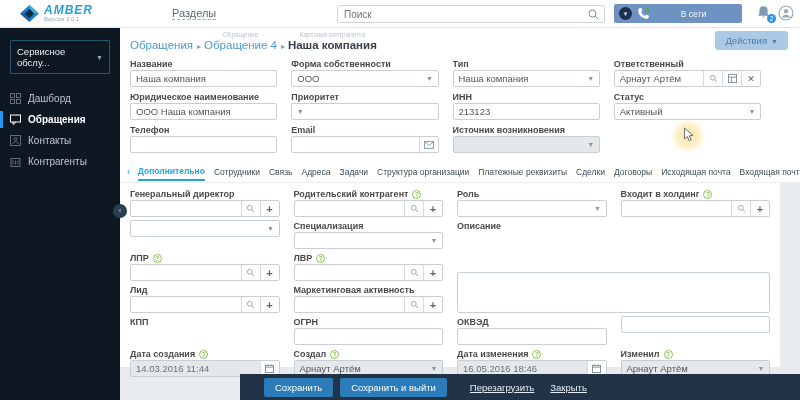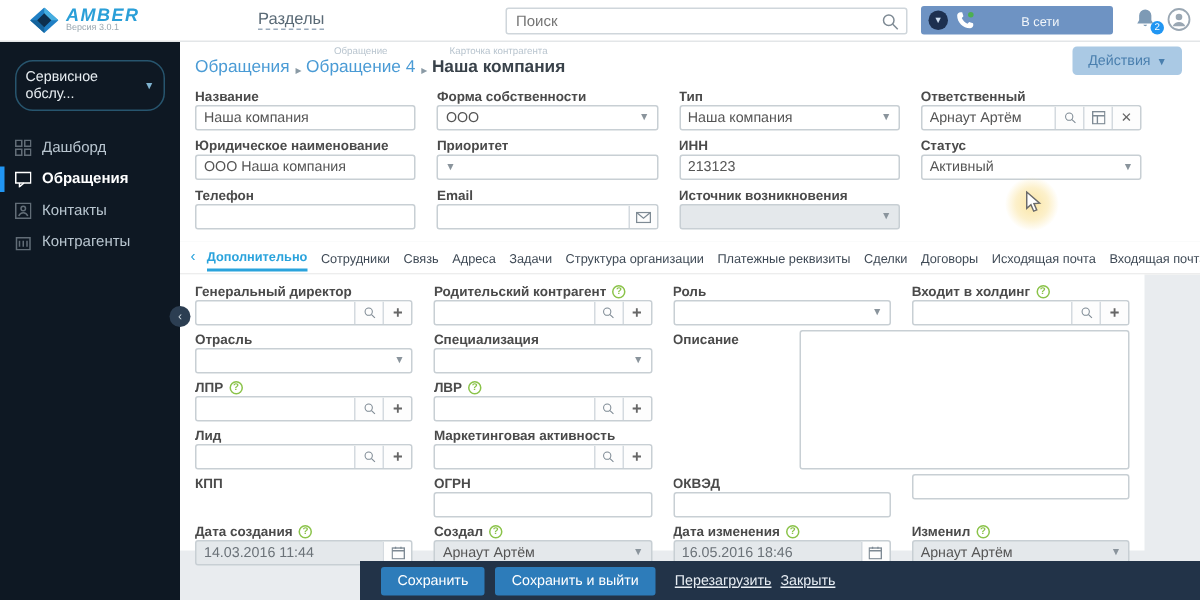--- a/index.html
+++ b/index.html
@@ -22,21 +22,21 @@
   .presence-text { flex:1; text-align:center; color:#f2f6fa; font-size:8.5px; }
   .bell-wrap { position:absolute; left:756px; top:5px; width:16px; height:16px; }
   .bell-badge { position:absolute; right:-4px; bottom:-2px; background:#2196f3; color:#fff; font-size:6.5px; width:9px; height:9px; border-radius:50%; text-align:center; line-height:9px; }
   .avatar-wrap { position:absolute; left:778px; top:5px; width:16px; height:16px; }
 
   
   .app { display:flex; height:372px; position:relative; }
 
   
   .sidebar { width:120px; background:#0e1823; height:100%; position:relative; flex-shrink:0; }
-  .workspace-select { margin:12px 10px 14px 10px; border:1px solid #27556e; border-radius:12px; padding:5px 6px; color:#e8eef2; font-size:9.5px; display:flex; align-items:center; cursor:pointer; }
+  .workspace-select { margin:12px 10px 14px 10px; border:1px solid #27556e; border-radius:1px; padding:5px 6px; color:#e8eef2; font-size:9.5px; display:flex; align-items:center; cursor:pointer; }
   .workspace-select .caret { margin-left:auto; color:#7fb3d0; font-size:7px; }
   .side-item { display:flex; align-items:center; padding:5px 10px; color:#b9c6d0; font-size:10px; cursor:pointer; position:relative; }
   .side-item .sicon { width:11px; height:11px; margin-right:7px; opacity:.75; flex-shrink:0; }
   .side-item.active { color:#fff; font-weight:bold; }
   .side-item.active:before { content:""; position:absolute; left:0; top:2px; bottom:2px; width:3px; background:#2196f3; }
   .collapse-toggle { position:absolute; right:-7px; top:176px; width:14px; height:14px; border-radius:50%; background:#2c3e52; color:#cdd8e0; font-size:8px; text-align:center; line-height:13px; cursor:pointer; z-index:4; }
 
   
   .main { flex:1; position:relative; background:#e9ecef; overflow:hidden; }
   .bc-row { background:#fff; padding:3px 12px 2px 10px; display:flex; align-items:flex-end; }
@@ -62,29 +62,29 @@
   .ctrl-btn { width:19px; border-left:1px solid #d4dadf; display:flex; align-items:center; justify-content:center; background:#fdfdfd; cursor:pointer; flex-shrink:0; color:#777; }
   .ctrl-btn.plus { font-size:11px; font-weight:bold; color:#666; }
   .ctrl-btn.x { font-size:9px; color:#666; }
 
   
   .tabs-row { background:#fff; display:flex; align-items:center; padding:0 6px 0 4px; height:22px; border-bottom:1px solid #ededed; white-space:nowrap; overflow:hidden; }
   .tab-arrow { color:#2aa3dc; font-size:10px; padding:0 3px; cursor:pointer; flex-shrink:0; }
   .tab { font-size:8.5px; color:#3f4a56; padding:4px 0 3px 0; margin:0 4.5px; cursor:pointer; flex-shrink:0; }
   .tab.active { color:#2aa3dc; border-bottom:2px solid #2aa3dc; font-weight:bold; }
 
-  .tab-content { background:#fff; margin-right:37px; padding:5px 10px 6px 10px; height:184px; }
+  .tab-content { background:#fff; margin-right:20px; padding:5px 10px 6px 10px; height:184px; }
   .tab-content .grid { row-gap:3px; }
-  .span-desc { grid-column:3 / 5; grid-row:2 / 5; display:flex; flex-direction:row;gap:40px; }
+  .span-desc { grid-column:3 / 5; grid-row:2 / 5; display:flex; flex-direction:column;gap:40px; }
   .span-desc textarea { flex:1; border:1px solid #c8cfd4; border-radius:2px; resize:none; outline:none; font-family:inherit; font-size:9.5px; padding:3px 5px; color:#555; }
 
   
-  .footer-bar { position:absolute; left:120px; right:0; bottom:0; height:26px; background:#223348; display:flex; align-items:center; padding-left:14px; z-index:6; }
+  .footer-bar { position:absolute; left:120px; right:0; bottom:0; height:26px; background:#223348; display:flex; align-items:center; padding-left:24px; z-index:6; }
   .fbtn { background:#2d7cba; color:#fff; font-size:9.5px; padding:4px 11px; border-radius:2px; margin-right:7px; cursor:pointer; border:none; font-family:inherit; }
-  .flink { color:#e8eef4; font-size:9.5px; text-decoration:underline; margin-left:6px; cursor:pointer; }
+  .flink { color:#e8eef4; font-size:9.5px; text-decoration:underline; margin-left:16px; cursor:pointer; }
 
   
   .cursor-halo { position:absolute; left:670px; top:118px; width:36px; height:36px; border-radius:50%; background:radial-gradient(closest-side, rgba(250,228,160,0.95), rgba(250,228,160,0.55) 60%, rgba(250,228,160,0)); z-index:9; pointer-events:none; }
   .cursor-halo svg { position:absolute; left:11px; top:9px; }
 
   svg .st { fill:none; stroke:#7e8a94; stroke-width:1; }
 </style>
 </head>
 <body>
 
@@ -387,23 +387,20 @@
                 <svg width="9" height="9" viewBox="0 0 13 13">
                   <circle cx="5.5" cy="5.5" r="3.5" class="st"></circle>
                   <line x1="8.2" y1="8.2" x2="11.5" y2="11.5" class="st"></line>
                 </svg>
               </span>
             <span class="ctrl-btn plus">+</span>
           </div>
         </div>
 
         <div class="field">
-          <div class="flabel">
-              <span>Отрасль</span>
-            </div>
           <div class="control">
               <span class="sel-text"></span>
               <span class="caret-down">▼</span>
             </div>
         </div>
         <div class="field">
           <div class="flabel">
               <span>Специализация</span>
             </div>
           <div class="control">

